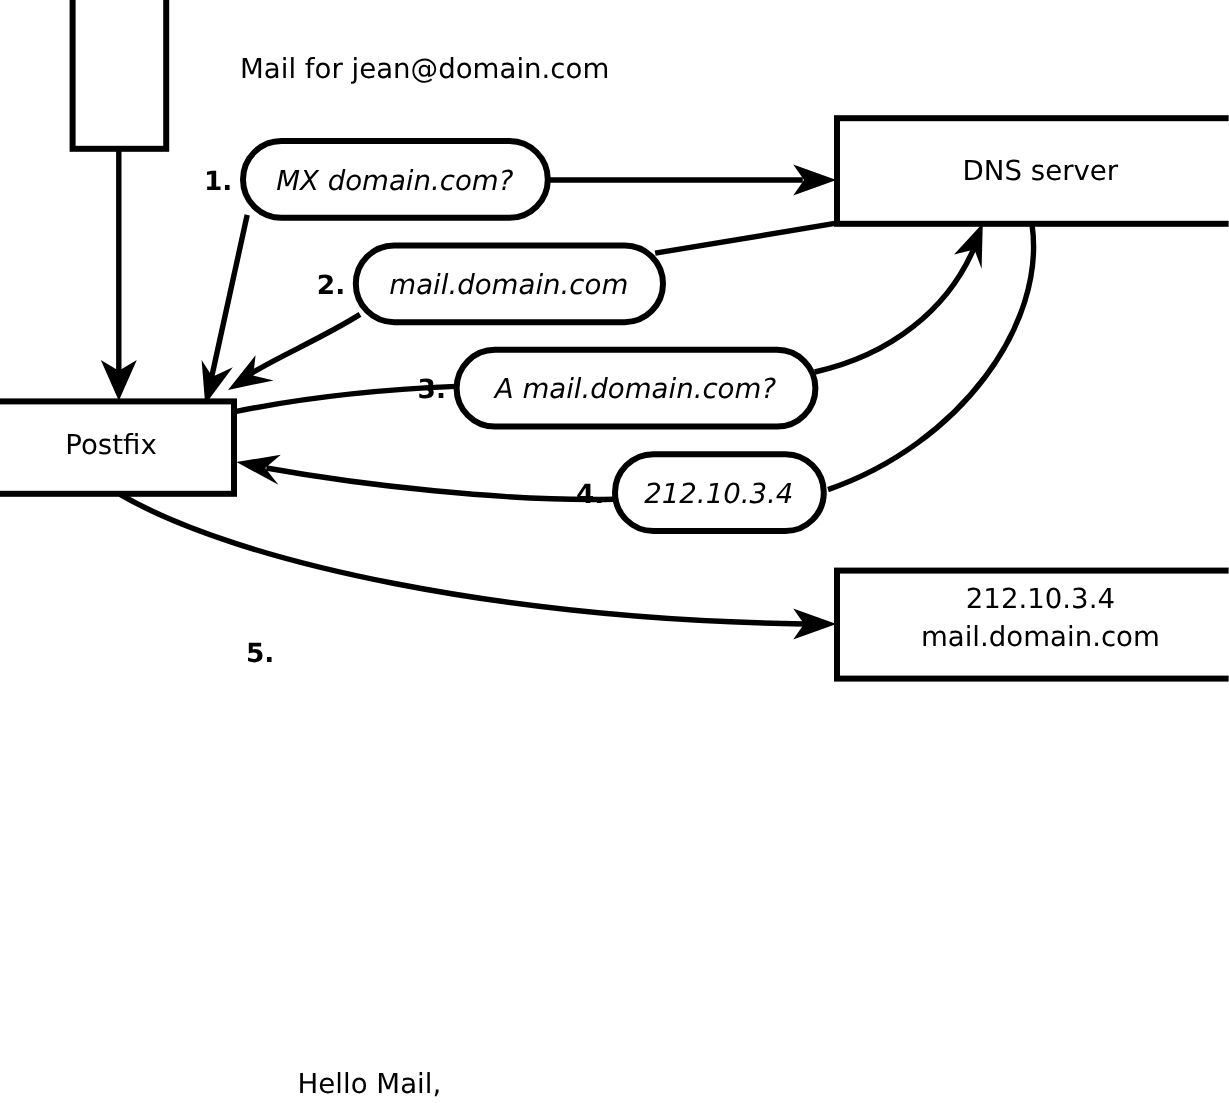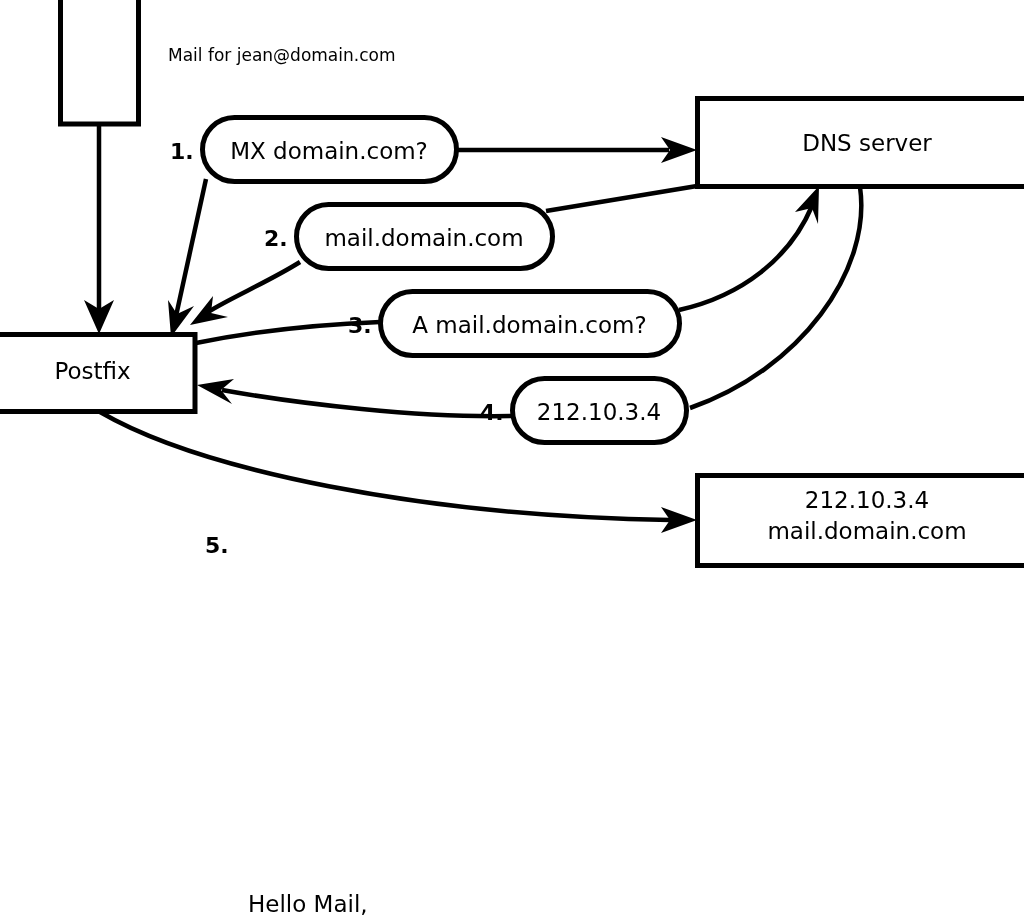--- a/index.html
+++ b/index.html
@@ -49,27 +49,29 @@
     font-family: "DejaVu Sans", "Liberation Sans", sans-serif;
   }
   .node-label {
     font-size: 23px;
     text-align: center;
     line-height: 1.18;
   }
   .bubble-label {
     font-size: 23px;
     text-align: center;
+    font-style: italic;
   }
   .step-num {
     font-size: 22px;
     font-weight: bold;
   }
   .caption {
-    font-size: 17px;
+    font-size: 23px;
+    margin-left: 32px;
   }
   .mono-block {
     font-size: 23px;
     line-height: 31.8px;
   }
 </style>
 </head>
 <body>
 
 <div id="canvas">

